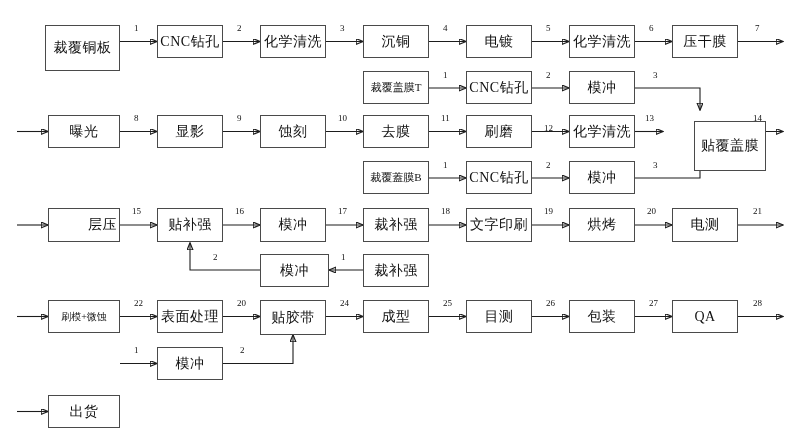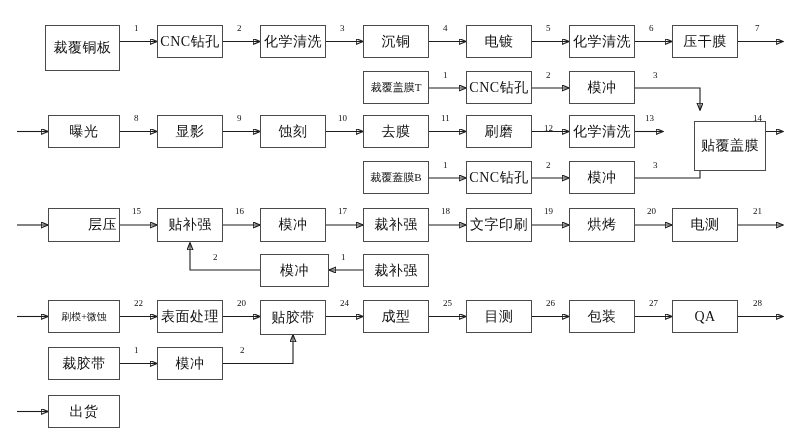--- a/index.html
+++ b/index.html
@@ -278,23 +278,20 @@
     </div>
 
   <div class="edge-num" style="left:134px; top:299px;">22</div>
   <div class="edge-num" style="left:237px; top:299px;">20</div>
   <div class="edge-num" style="left:340px; top:299px;">24</div>
   <div class="edge-num" style="left:443px; top:299px;">25</div>
   <div class="edge-num" style="left:546px; top:299px;">26</div>
   <div class="edge-num" style="left:649px; top:299px;">27</div>
   <div class="edge-num" style="left:753px; top:299px;">28</div>
 
-  <div class="node" style="left:48px;  top:347px; width:72px; height:33px;">
-      <span>裁胶带</span>
-    </div>
   <div class="node" style="left:157px; top:347px; width:66px; height:33px;">
       <span>模冲</span>
     </div>
 
   <div class="edge-num" style="left:134px; top:346px;">1</div>
   <div class="edge-num" style="left:240px; top:346px;">2</div>
 
   <div class="node" style="left:48px; top:395px; width:72px; height:33px;">
       <span>出货</span>
     </div>

